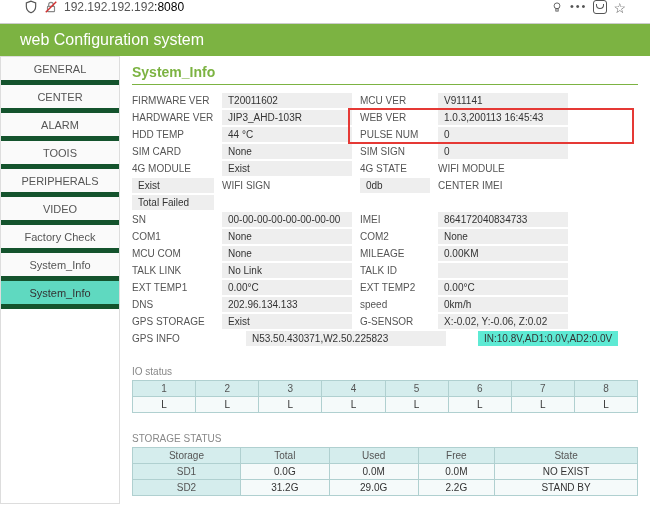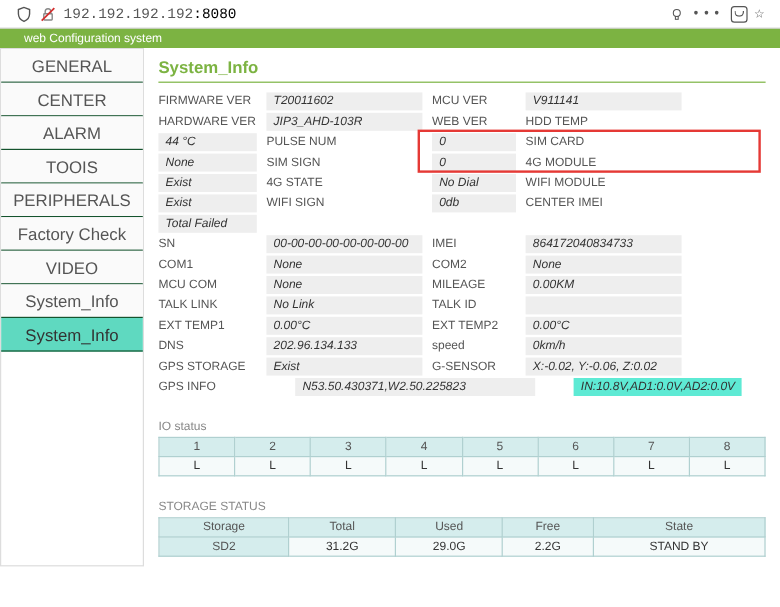--- a/index.html
+++ b/index.html
@@ -1,38 +1,38 @@
 <!DOCTYPE html>
 <html><head>
 <meta charset="utf-8">
 <style>
 * { box-sizing: border-box; margin: 0; padding: 0; }
 body { font-family: Arial, sans-serif; font-size: 11px; color: #333; background: #fff; width: 650px; height: 506px; overflow: hidden; position: relative; }
-.addr-bar { display: flex; align-items: center; height: 24px; border-bottom: 1px solid #ccc; padding: 0 13px; gap: 6px; font-family: Liberation Mono, monospace; }
+.addr-bar { display: flex; height: 24px; border-bottom: 1px solid #ccc; padding: 0 24px; gap: 6px; }
 .shield { width: 14px; height: 14px; display: flex; align-items: center; justify-content: center; }
 .shield svg { width: 14px; height: 14px; }
 .strike { width: 14px; height: 14px; position: relative; }
 .strike svg { width: 14px; height: 14px; }
 .url { flex: 1; font-size: 12px; color: #555; }
 .url b { color: #000; font-weight: normal; }
 .bulb { width: 14px; height: 14px; }
 .dots { letter-spacing: 2px; color: #555; }
 .pocket { width: 14px; height: 14px; border: 1.5px solid #555; border-radius: 3px; position: relative; }
 .pocket::after { content: ""; position: absolute; top: 3px; left: 2px; right: 2px; height: 4px; border: 1.5px solid #555; border-top: none; border-radius: 0 0 5px 5px; }
 .star { color: #555; font-size: 14px; }
-.banner { background: #7cb342; color: #fff; height: 16px; display: flex; align-items: center; padding-left: 20px; font-size: 10px; }
+.banner { background: #7cb342; color: #fff; height: 32px; display: flex; align-items: center; padding-left: 20px; font-size: 16px; }
 .page { display: flex; }
 .sidebar { width: 120px; border: 1px solid #ddd; }
-.sidebar .item { height: 28px; display: flex; align-items: center; justify-content: center; border-bottom: 1px solid #14532d; background: #fafafa; color: #555; font-size: 14px; text-align: center; }
+.sidebar .item { height: 28px; display: flex; align-items: center; justify-content: center; border-bottom: 5px solid #14532d; background: #fafafa; color: #555; font-size: 11px; text-align: center; }
 .sidebar .item.sel { background: #5fd9c0; color: #333; }
 .main { flex: 1; padding: 8px 12px; }
 .title { color: #7cb342; font-weight: bold; font-size: 14px; border-bottom: 1px solid #7cb342; padding-bottom: 4px; margin-bottom: 8px; }
 .info-grid { display: grid; grid-template-columns: 82px 130px 70px 130px; gap: 2px 8px; font-size: 10px; }
 .info-grid .lbl { color: #555; padding: 2px 0; }
-.info-grid .val { background: #eee; padding: 2px 6px; color: #333; font-style: italic; }
+.info-grid .val { background: #eee; padding: 2px 6px; color: #333; }
 .highlight-box { position: absolute; border: 2px solid #e53935; pointer-events: none; }
 .sec-label { color: #888; font-size: 10px; margin: 20px 0 3px; }
 .tbl { border-collapse: collapse; width: 100%; font-size: 10px; }
 .tbl th, .tbl td { border: 1px solid #b0d0d0; padding: 2px 4px; text-align: center; }
 .tbl th { background: #d5eded; color: #555; font-weight: normal; }
 .tbl td { background: #f5fafa; }
 .storage th { background: #d5eded; }
 </style>
 </head>
 <body>
@@ -62,48 +62,48 @@
   <span>web Configuration system</span>
 </div>
 
 <div class="page">
   <div class="sidebar">
     <div class="item">GENERAL</div>
     <div class="item">CENTER</div>
     <div class="item">ALARM</div>
     <div class="item">TOOIS</div>
     <div class="item">PERIPHERALS</div>
+    <div class="item">VIDEO</div>
     <div class="item">Factory Check</div>
-    <div class="item">VIDEO</div>
     <div class="item">System_Info</div>
     <div class="item sel">System_Info</div>
   </div>
 
   <div class="main">
     <div class="title">System_Info</div>
     <div class="info-grid" id="info-grid">
         <div class="lbl">FIRMWARE VER</div>
         <div class="val">T20011602</div>
         <div class="lbl">MCU VER</div>
         <div class="val">V911141</div>
         <div class="lbl">HARDWARE VER</div>
         <div class="val">JIP3_AHD-103R</div>
         <div class="lbl">WEB VER</div>
+        <div class="val">1.0.3,200113 16:45:43</div>
         <div class="lbl">HDD TEMP</div>
         <div class="val">44 °C</div>
         <div class="lbl">PULSE NUM</div>
         <div class="val">0</div>
         <div class="lbl">SIM CARD</div>
         <div class="val">None</div>
         <div class="lbl">SIM SIGN</div>
         <div class="val">0</div>
         <div class="lbl">4G MODULE</div>
         <div class="val">Exist</div>
         <div class="lbl">4G STATE</div>
-        <div class="val">No Dial</div>
         <div class="lbl">WIFI MODULE</div>
         <div class="val">Exist</div>
         <div class="lbl">WIFI SIGN</div>
         <div class="val">0db</div>
         <div class="lbl">CENTER IMEI</div>
         <div class="val">Total Failed</div>
         <div style="grid-column: 3 / 5;"></div>
         <div class="lbl">SN</div>
         <div class="val">00-00-00-00-00-00-00-00</div>
         <div class="lbl">IMEI</div>
@@ -171,20 +171,27 @@
           <tr id="st-h">
             <th>Storage</th>
             <th>Total</th>
             <th>Used</th>
             <th>Free</th>
             <th>State</th>
           </tr>
       </tbody>
         <tbody id="st-b">
           <tr>
+            <th>SD1</th>
+            <td>0.0G</td>
+            <td>0.0M</td>
+            <td>0.0M</td>
+            <td>NO EXIST</td>
+          </tr>
+          <tr>
             <th>SD2</th>
             <td>31.2G</td>
             <td>29.0G</td>
             <td>2.2G</td>
             <td>STAND BY</td>
           </tr>
         </tbody>
     </table>
   </div>
 </div>

